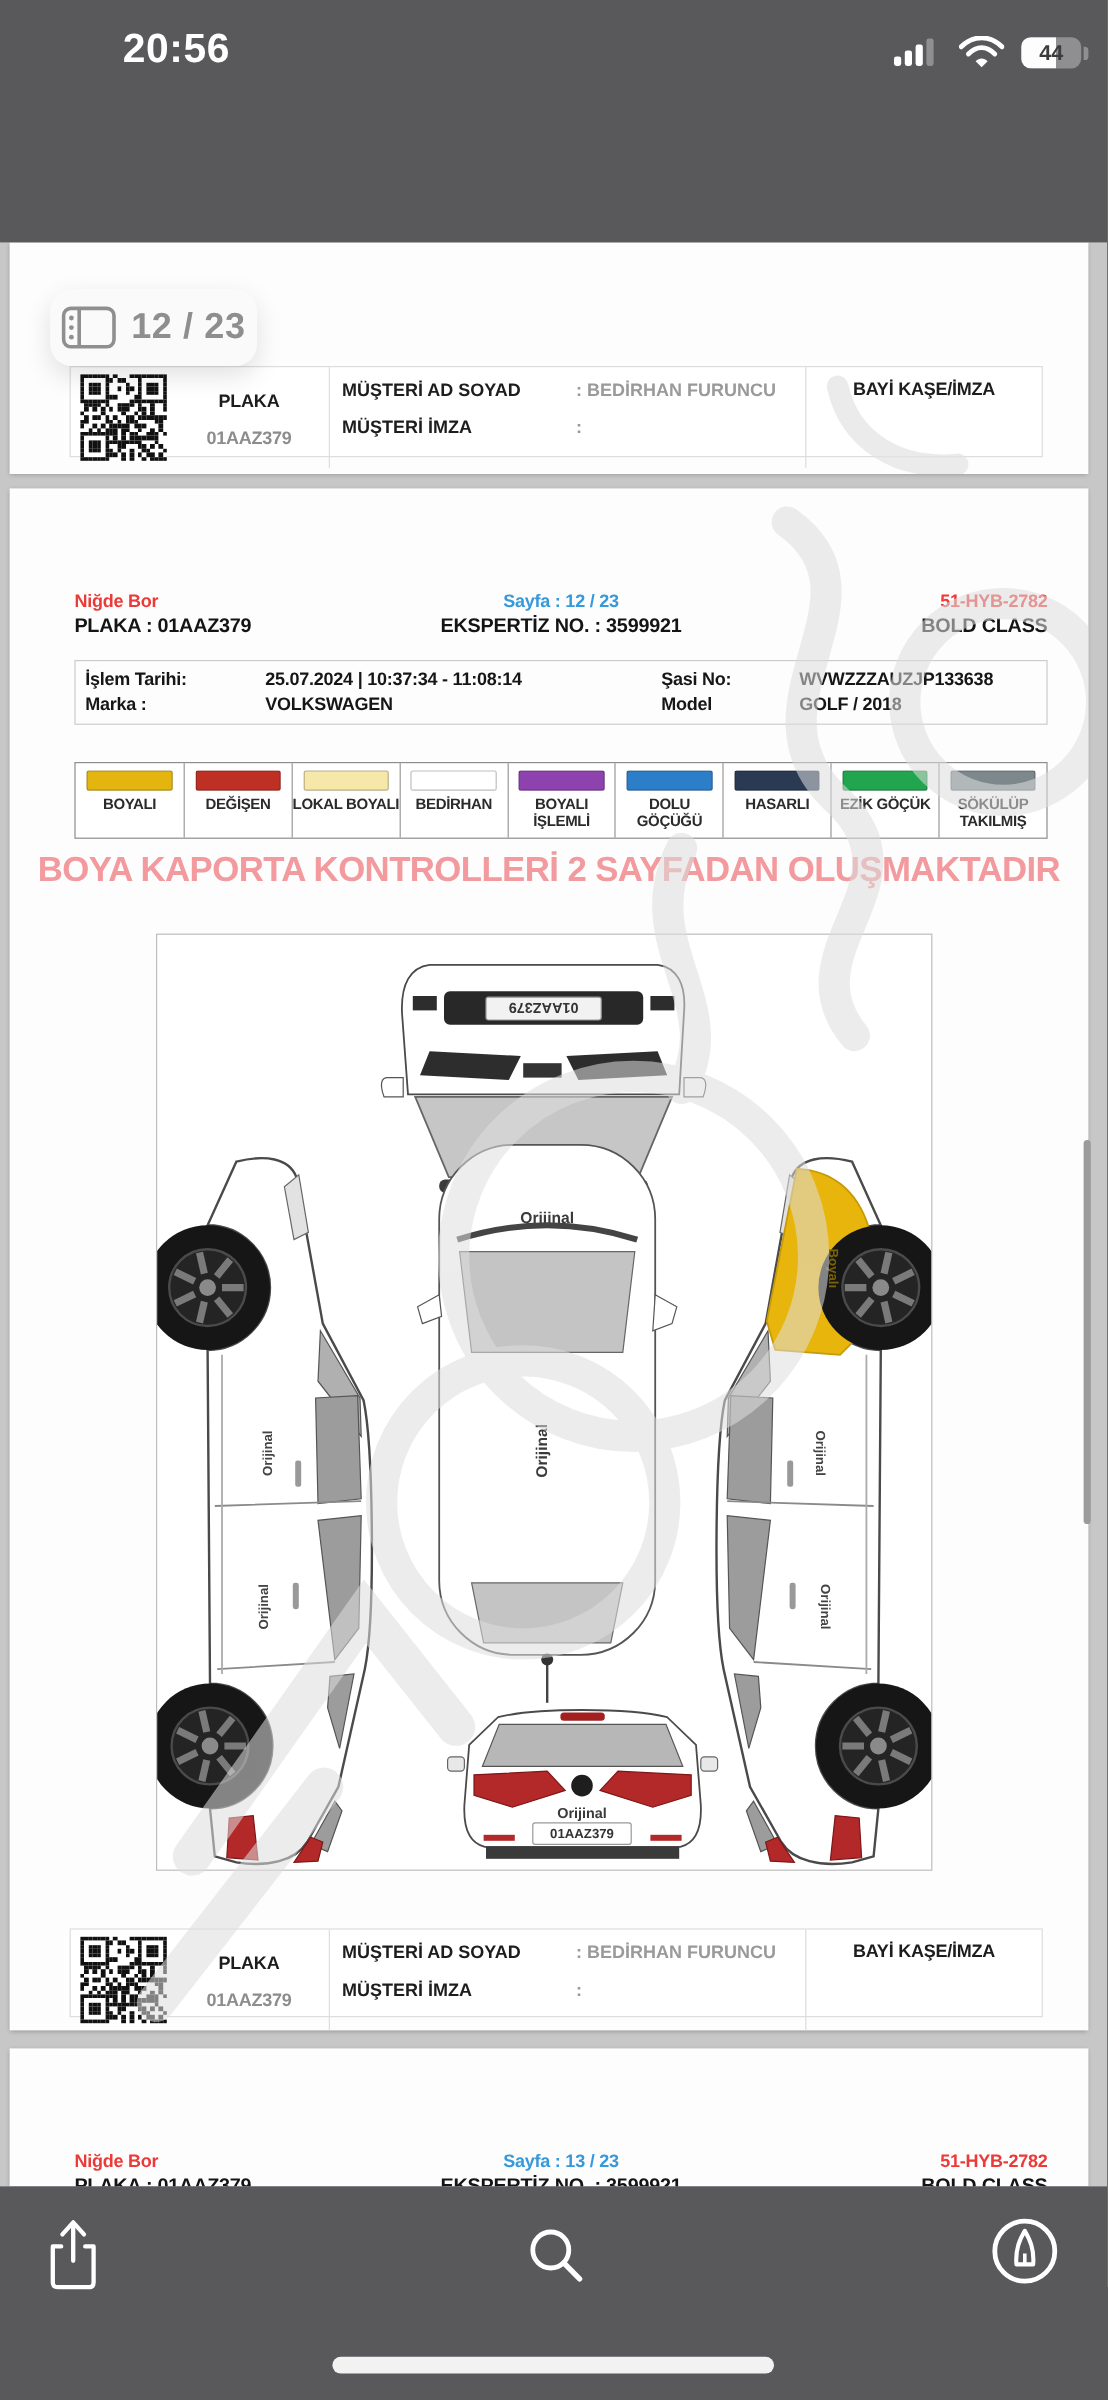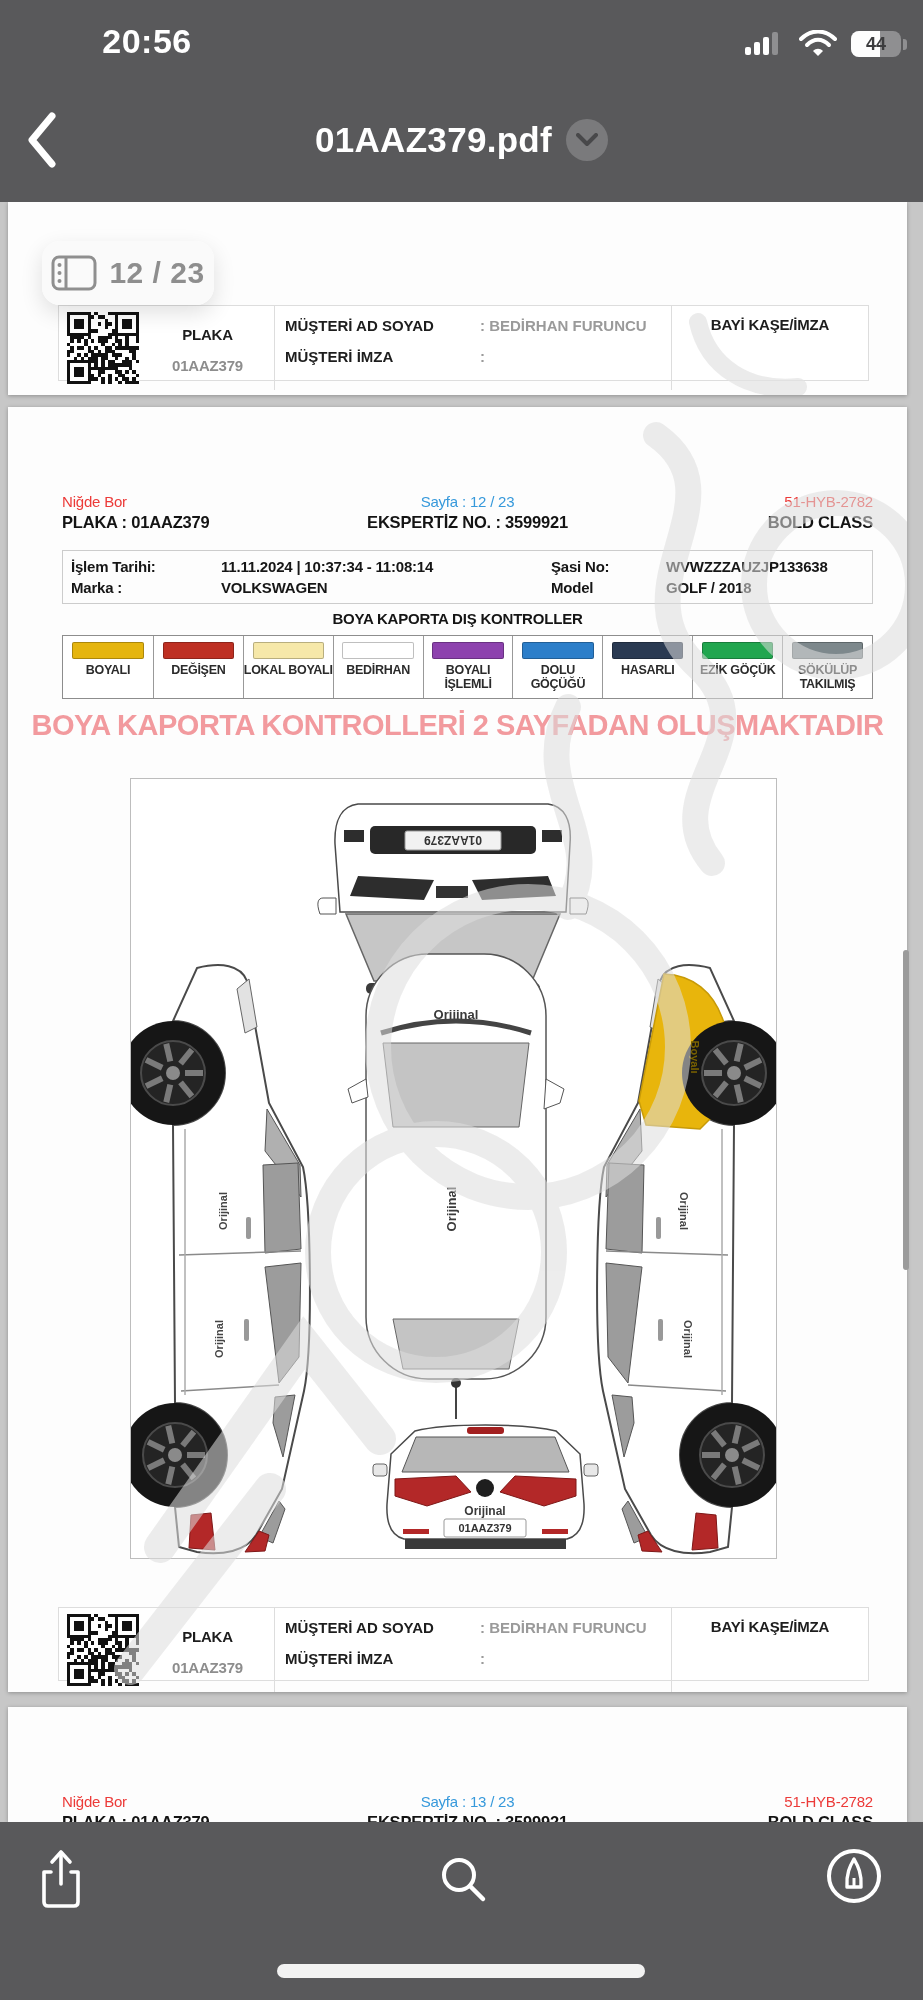--- a/index.html
+++ b/index.html
@@ -53,21 +53,21 @@
     grid-template-rows:repeat(21,1fr);background:#fff;}
   .qr i{display:block;}
   
   .rep-head{position:absolute;left:54px;right:34px;}
   .rh-row{display:flex;justify-content:space-between;align-items:baseline;}
   .rh-cell{width:33%;}
   .rh-c{text-align:center;}
   .rh-r{text-align:right;}
   .red{color:#ec3a38;}
   .blue{color:#3699db;}
-  .t-sm{font-size:15px;font-weight:400;letter-spacing:-0.2px;}
+  .t-sm{font-size:15px;font-weight:700;letter-spacing:-0.2px;}
   .t-lg{font-size:16.5px;font-weight:700;color:#141414;letter-spacing:-0.2px;margin-top:3px;}
   
   .info-table{position:absolute;left:54px;right:34px;top:143px;height:44px;
     border:1px solid #ccc;background:#fdfdfd;display:grid;
     grid-template-columns:150px 330px 115px auto;align-content:center;row-gap:4px;
     padding:4px 0 4px 8px;}
   .info-table div{font-size:15px;font-weight:700;color:#161616;letter-spacing:-0.2px;white-space:nowrap;}
   
   .section-title{position:absolute;left:0;right:0;top:203px;text-align:center;
     font-size:15px;font-weight:700;color:#141414;letter-spacing:-0.2px;}
@@ -112,33 +112,20 @@
         <path d="M2,9 C12,-1 26,-1 36,9" stroke="#fff" stroke-width="4" fill="none" stroke-linecap="round"></path>
         <path d="M8,15 C15,8 23,8 30,15" stroke="#fff" stroke-width="4" fill="none" stroke-linecap="round"></path>
         <path d="M14,21 C17,18 21,18 24,21 L19,26 Z" fill="#fff"></path>
       </svg>
       <div style="display:flex;align-items:center;">
         <div class="batt">
           <div class="batt-fill" style="width:58%"></div>
           <div class="batt-num">44</div>
         </div>
         <div class="batt-nub"></div>
-      </div>
-    </div>
-    <div class="nav-row">
-      <div class="nav-back">
-        <svg width="30" height="56" viewBox="0 0 30 56">
-          <polyline points="25,4 5,28 25,52" stroke="#fff" stroke-width="7" fill="none" stroke-linecap="round" stroke-linejoin="round"></polyline>
-        </svg>
-      </div>
-      <div class="nav-title">01AAZ379.pdf</div>
-      <div class="nav-dd">
-        <svg width="22" height="14" viewBox="0 0 22 14">
-          <polyline points="2,2 11,11 20,2" stroke="#48484a" stroke-width="4" fill="none" stroke-linecap="round" stroke-linejoin="round"></polyline>
-        </svg>
       </div>
     </div>
   </div>
 
   <div class="page" id="page1">
     <div class="doctable" style="top:103px;height:74px;">
       <div class="dt-col dt-first">
         <div class="qr">
             <i style="grid-area:1/1;background:#111"></i>
             <i style="grid-area:1/2;background:#111"></i>
@@ -629,30 +616,29 @@
       </div>
       <div class="rh-row">
         <div class="rh-cell t-lg">PLAKA : 01AAZ379</div>
         <div class="rh-cell rh-c t-lg">EKSPERTİZ NO. : 3599921</div>
         <div class="rh-cell rh-r t-lg">BOLD CLASS</div>
       </div>
     </div>
 
     <div class="info-table">
       <div>İşlem Tarihi:</div>
-      <div>11.11.2024 | 10:37:34 - 11:08:14</div>
+      <div>25.07.2024 | 10:37:34 - 11:08:14</div>
       <div>Şasi No:</div>
       <div>WVWZZZAUZJP133638</div>
       <div>Marka :</div>
       <div>VOLKSWAGEN</div>
       <div>Model</div>
       <div>GOLF / 2018</div>
     </div>
 
-    <div class="section-title">BOYA KAPORTA DIŞ KONTROLLER</div>
 
     <div class="legend">
       <div class="lg-cell">
         <div class="lg-swatch" style="background: rgb(229, 181, 15);"></div>
         <div class="lg-label">BOYALI</div>
       </div>
       <div class="lg-cell">
         <div class="lg-swatch" style="background: rgb(190, 48, 35);"></div>
         <div class="lg-label">DEĞİŞEN</div>
       </div>

